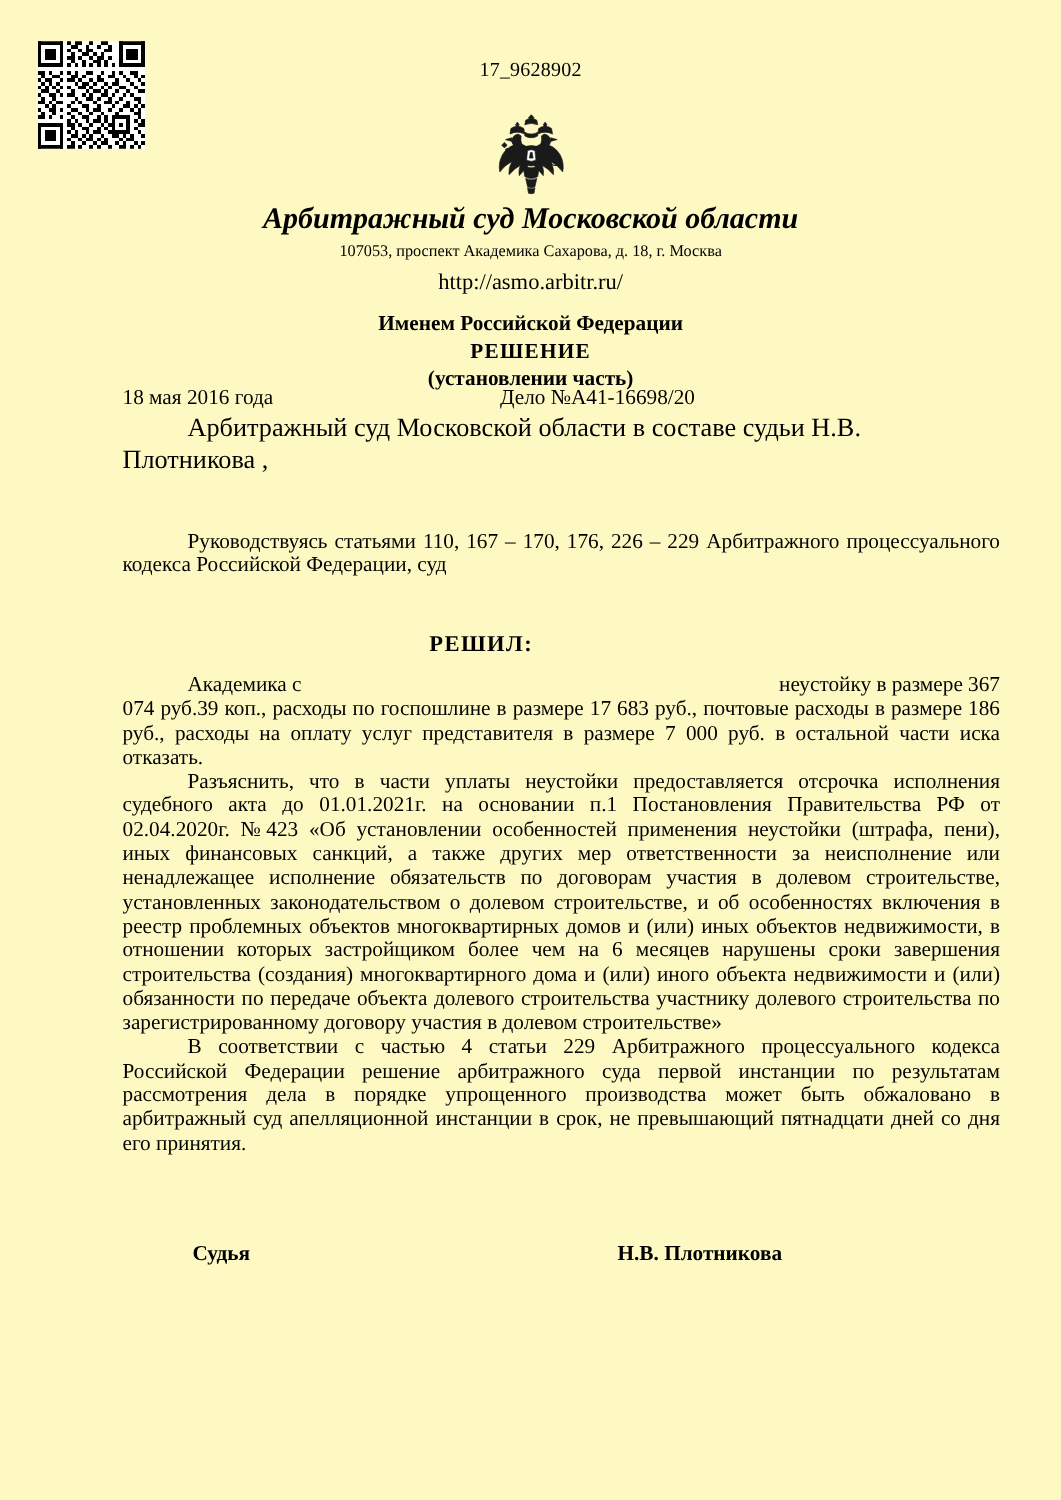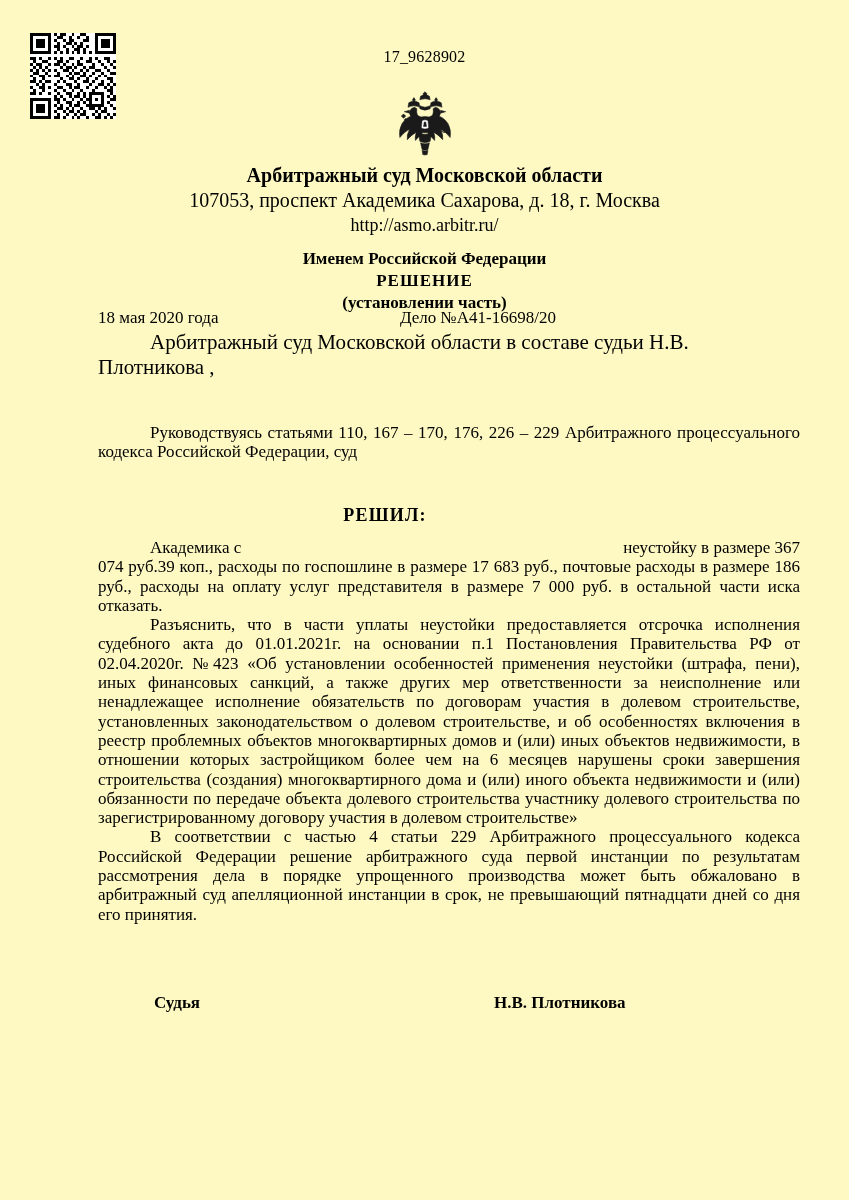--- a/index.html
+++ b/index.html
@@ -55,24 +55,25 @@
   
   .head-block {
     position: absolute;
     top: 163px;
     left: 0;
     width: 849px;
     text-align: center;
     line-height: 25px;
   }
   .court-name {
-    font-size: 20px;
+    font-size: 24px;
     font-weight: bold;
-  }
-  .court-address { font-size: 20px; }
+    font-style: italic;
+  }
+  .court-address { font-size: 13px; }
   .court-url { font-size: 18px; }
 
   
   .title-block {
     position: absolute;
     top: 248px;
     left: 0;
     width: 849px;
     text-align: center;
     line-height: 22px;
@@ -480,21 +481,21 @@
     <div class="court-url">http://asmo.arbitr.ru/</div>
   </div>
 
   <div class="title-block">
     <div>Именем Российской Федерации</div>
     <div class="decision-word">РЕШЕНИЕ</div>
     <div>(установлении часть)</div>
   </div>
 
   <div class="meta-line">
-    <span class="meta-date">18 мая 2020 года</span>
+    <span class="meta-date">18 мая 2016 года</span>
     <span class="meta-case">Дело №А41-16698/20</span>
   </div>
 
   <div class="composition">Арбитражный суд Московской области в составе судьи Н.В. Плотникова ,</div>
 
   <div class="articles-para">
     <p class="para">Руководствуясь статьями 110, 167 – 170, 176, 226 – 229 Арбитражного процессуального кодекса Российской Федерации, суд</p>
   </div>
 
   <div class="reshil">РЕШИЛ:</div>

